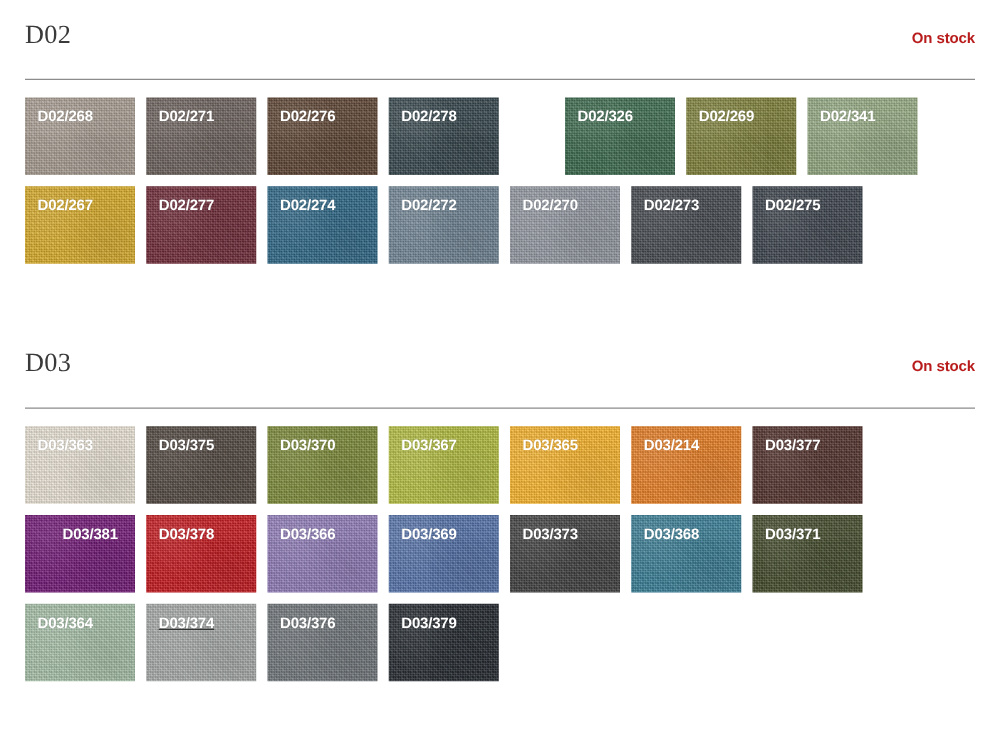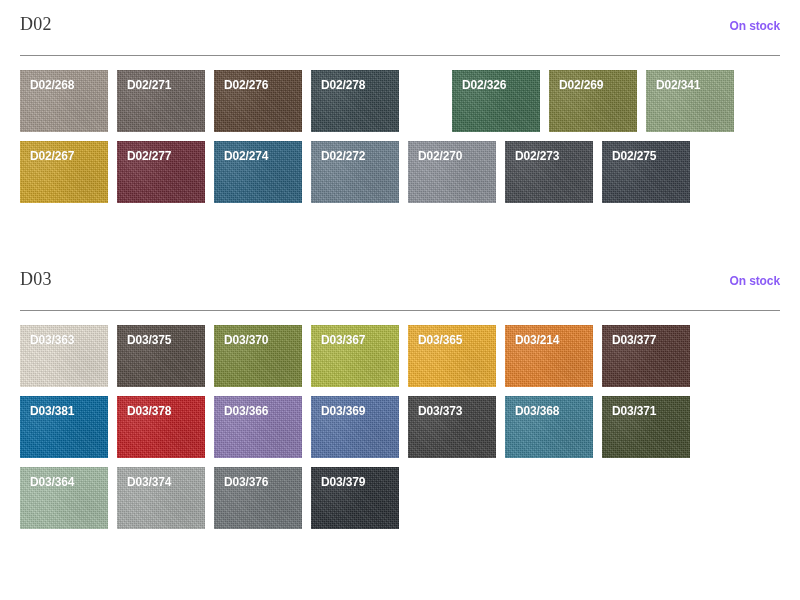--- a/index.html
+++ b/index.html
@@ -30,31 +30,31 @@
   .section-head {
     position: relative;
     display: flex;
     align-items: baseline;
     justify-content: space-between;
     border-bottom: 1px solid #8c8c8c;
     padding-bottom: 7px;
   }
   .section-title {
     font-family: "Liberation Serif", serif;
-    font-size: 18px;
+    font-size: 21px;
     font-weight: 400;
     color: #3a3a3a;
     letter-spacing: 0.3px;
     line-height: 1;
   }
   .section-status {
     font-family: "Liberation Sans", sans-serif;
     font-size: 12px;
     font-weight: 700;
-    color: #8b5cf6;
+    color: #b91c1c;
     line-height: 1;
     letter-spacing: -0.1px;
   }
 
   
   .swatch-grid {
     display: flex;
     flex-wrap: wrap;
     gap: 9px;
     margin-top: 14px;
@@ -182,21 +182,21 @@
         </div>
         <div class="swatch" style="background-color: rgb(245, 179, 46);">
           <span class="swatch-label">D03/365</span>
         </div>
         <div class="swatch" style="background-color: rgb(232, 130, 42);">
           <span class="swatch-label">D03/214</span>
         </div>
         <div class="swatch" style="background-color: rgb(84, 52, 47);">
           <span class="swatch-label">D03/377</span>
         </div>
-        <div class="swatch" style="background-color: #0369a1;">
+        <div class="swatch" style="background-color: #701a75; padding-left: 20px;">
           <span class="swatch-label">D03/381</span>
         </div>
         <div class="swatch" style="background-color: rgb(197, 29, 34);">
           <span class="swatch-label">D03/378</span>
         </div>
         <div class="swatch" style="background-color: rgb(141, 122, 181);">
           <span class="swatch-label">D03/366</span>
         </div>
         <div class="swatch" style="background-color: rgb(85, 114, 168);">
           <span class="swatch-label">D03/369</span>
@@ -206,21 +206,21 @@
         </div>
         <div class="swatch" style="background-color: rgb(61, 127, 150);">
           <span class="swatch-label">D03/368</span>
         </div>
         <div class="swatch" style="background-color: rgb(67, 76, 44);">
           <span class="swatch-label">D03/371</span>
         </div>
         <div class="swatch" style="background-color: rgb(166, 191, 168);">
           <span class="swatch-label">D03/364</span>
         </div>
-        <div class="swatch" style="background-color: rgb(169, 173, 171);">
+        <div class="swatch" style="background-color: rgb(169, 173, 171); text-decoration: underline;">
           <span class="swatch-label">D03/374</span>
         </div>
         <div class="swatch" style="background-color: rgb(112, 118, 122);">
           <span class="swatch-label">D03/376</span>
         </div>
         <div class="swatch" style="background-color: rgb(40, 45, 51);">
           <span class="swatch-label">D03/379</span>
         </div>
       </div>
   </section>

